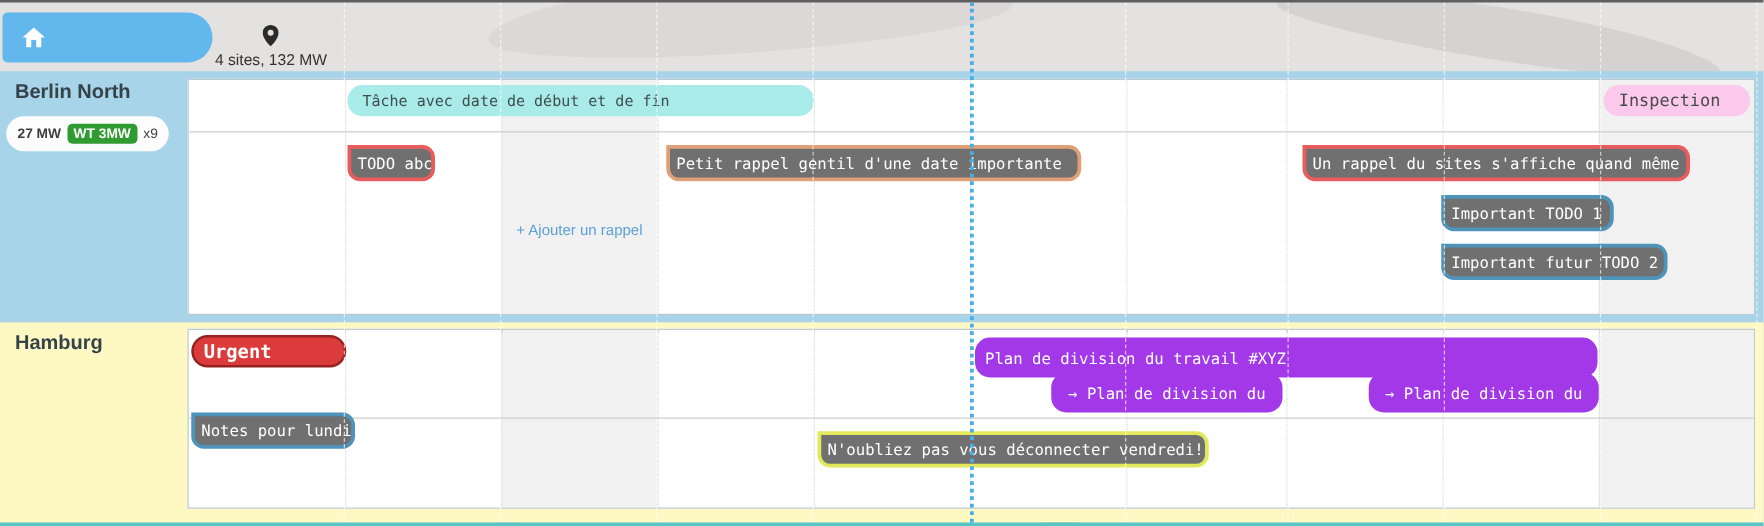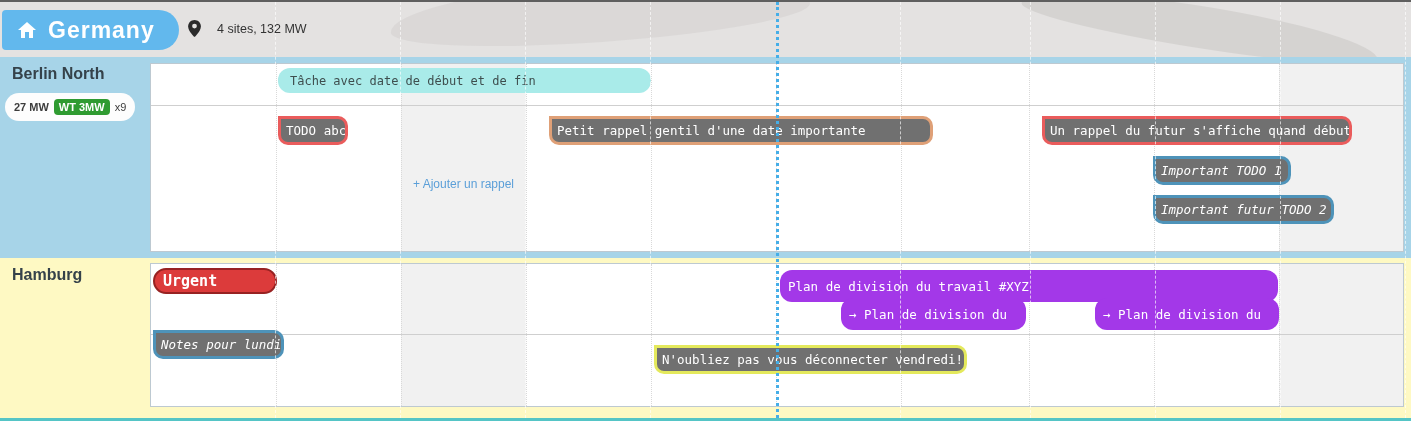--- a/index.html
+++ b/index.html
@@ -20,21 +20,21 @@
 
   
   .page-col { position:absolute; top:2px; bottom:3px; width:0; border-left:1px dashed rgba(255,255,255,.65); z-index:4; pointer-events:none; }
 
   
   .header { position:absolute; top:2px; left:0; width:100%; height:55px; z-index:6; }
   .site-pill { position:absolute; left:2px; top:8px; height:40px; min-width:168px; background:#62b8ed;
                border-radius:4px 20px 20px 4px; display:flex; align-items:center; gap:12px; padding:0 24px 0 16px; cursor:pointer; }
   .site-pill .home-ic { width:18px; height:16px; flex:0 0 auto; }
   .site-title { color:#ffffff; font-size:23px; font-weight:bold; letter-spacing:1px; }
-  .loc-wrap { position:absolute; left:188px; top:18px; display:flex; align-items:center; gap:16px; }
+  .loc-wrap { position:absolute; left:172px; top:18px; display:flex; align-items:center; gap:4px;flex-direction:column; }
   .loc-text { font-size:12.5px; color:#333; }
 
   
   .row { position:relative; width:1411px; z-index:2; }
   .row-berlin { position:absolute; top:57px; height:201px; background:#a7d4e8; }
   .row-hamburg { position:absolute; top:258px; height:160px; background:#fef9c3; }
   .bottom-strip { position:absolute; bottom:0; left:0; width:100%; height:3px; background:#55c5c6; z-index:6; }
 
   .side-label { position:absolute; left:12px; top:8px; font-size:16px; font-weight:bold; color:#35424a; z-index:11; cursor:pointer; }
   .stats-pill { position:absolute; left:5px; top:36px; height:28px; background:#fdfdfd; border-radius:14px;
@@ -51,29 +51,29 @@
   .gridline { position:absolute; top:0; bottom:0; width:0; border-left:1px dotted #d9d9d9; }
   .lane-sep { position:absolute; left:0; right:0; height:1px; background:#cfcfcf; }
 
   
   .bar { position:absolute; height:25px; border-radius:12px; font-family:"DejaVu Sans Mono", monospace;
          white-space:nowrap; overflow:hidden; display:flex; align-items:center; cursor:pointer; }
   .bar-cyan { background:#a9ebe9; color:#3e4e4e; font-size:12px; padding:0 12px; }
   .bar-pink { background:#fbc9ec; color:#4a4a4a; font-size:13.5px; padding:0 12px; }
   .bar-red  { background:#dc3b3b; border:2px solid #972222; color:#fff; font-size:15px; font-weight:bold; padding:0 8px; height:26px; border-radius:13px; }
   .bar-purple { background:#a338e8; color:#fff; font-size:12.5px; padding:16px 8px; height:24px; }
-  .bar-purple.centered { }
+  .bar-purple.centered { justify-content:center; }
 
   
   .reminder { position:absolute; height:29px; background:#707070; border:3px solid; border-radius:0 10px 10px 10px;
               color:#fff; font-family:"DejaVu Sans Mono", monospace; font-size:12.5px; display:flex; align-items:center;
               padding:0 5px; white-space:nowrap; overflow:hidden; cursor:pointer; }
   .rb-red    { border-color:#ea5c5c; }
   .rb-orange { border-color:#dfa077; }
-  .rb-blue   { border-color:#4e93b9;font-style:italic; }
+  .rb-blue   { border-color:#4e93b9; }
   .rb-yellow { border-color:#e4e95c; }
 
   .add-reminder { position:absolute; top:113px; left:250px; width:125px; text-align:center;
                   font-size:12px; color:#5b9fd8; cursor:pointer; }
 
   
   .today-line { position:absolute; left:776px; top:2px; height:416px; width:0;
                 border-left:3px dotted #45aee8; z-index:40; pointer-events:none; }
 </style>
 </head>
@@ -99,21 +99,20 @@
   <div class="page-col" style="left:1030px"></div>
   <div class="page-col" style="left:1155px"></div>
   <div class="page-col" style="left:1280px"></div>
   <div class="page-col" style="left:1405px"></div>
 
   <div class="header">
     <div class="site-pill">
       <svg class="home-ic" viewBox="0 0 18 16">
         <path d="M9 0 L18 8 L15 8 L15 16 L11 16 L11 10 L7 10 L7 16 L3 16 L3 8 L0 8 Z" fill="#ffffff"></path>
       </svg>
-      <span class="site-title">Germany</span>
     </div>
     <div class="loc-wrap">
       <svg width="13" height="17" viewBox="0 0 24 32">
         <path d="M12 0 C5.4 0 0 5.4 0 12 c0 9 12 20 12 20 s12 -11 12 -20 C24 5.4 18.6 0 12 0 z" fill="#2b2b2b"></path>
         <circle cx="12" cy="11.5" r="4.5" fill="#e4e2e1"></circle>
       </svg>
       <span class="loc-text">4 sites, 132 MW</span>
     </div>
   </div>
 
@@ -135,32 +134,35 @@
       <div class="gridline" style="left:625px"></div>
       <div class="gridline" style="left:750px"></div>
       <div class="gridline" style="left:878px"></div>
       <div class="gridline" style="left:1003px"></div>
       <div class="gridline" style="left:1128px"></div>
       <div class="lane-sep" style="top:41px"></div>
 
       <div class="bar bar-cyan" style="left:127px;top:4px;width:373px">
         <span>Tâche avec date de début et de fin</span>
       </div>
+      <div class="bar bar-pink" style="left:1132px;top:4px;width:117px">
+        <span>Inspection</span>
+      </div>
 
       <div class="reminder rb-red" style="left:127px;top:52px;width:70px">
 
         <span>TODO abc</span>
       </div>
-      <div class="reminder rb-orange" style="left:398px;top:52px;width:384px">
+      <div class="reminder rb-orange" style="left:382px;top:52px;width:332px">
 
         <span>Petit rappel gentil d'une date importante</span>
       </div>
       <div class="reminder rb-red" style="left:891px;top:52px;width:310px">
 
-        <span>Un rappel du futur s'affiche quand début</span>
+        <span>Un rappel du sites s'affiche quand même</span>
       </div>
       <div class="reminder rb-blue" style="left:1002px;top:92px;width:138px">
 
         <span>Important TODO 1</span>
       </div>
       <div class="reminder rb-blue" style="left:1002px;top:131px;width:181px">
 
         <span>Important futur TODO 2</span>
       </div>
 

